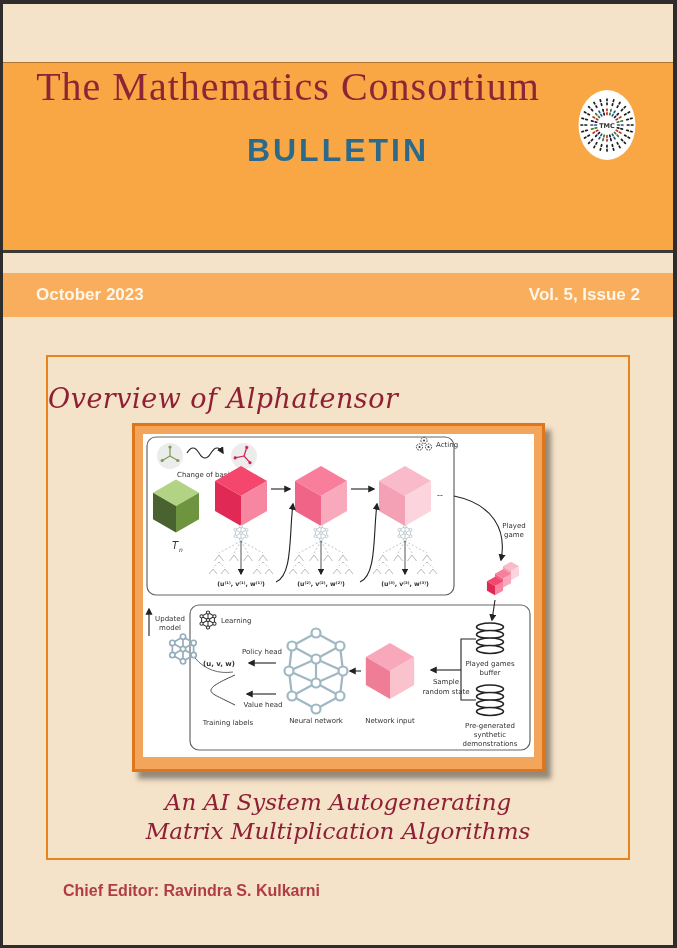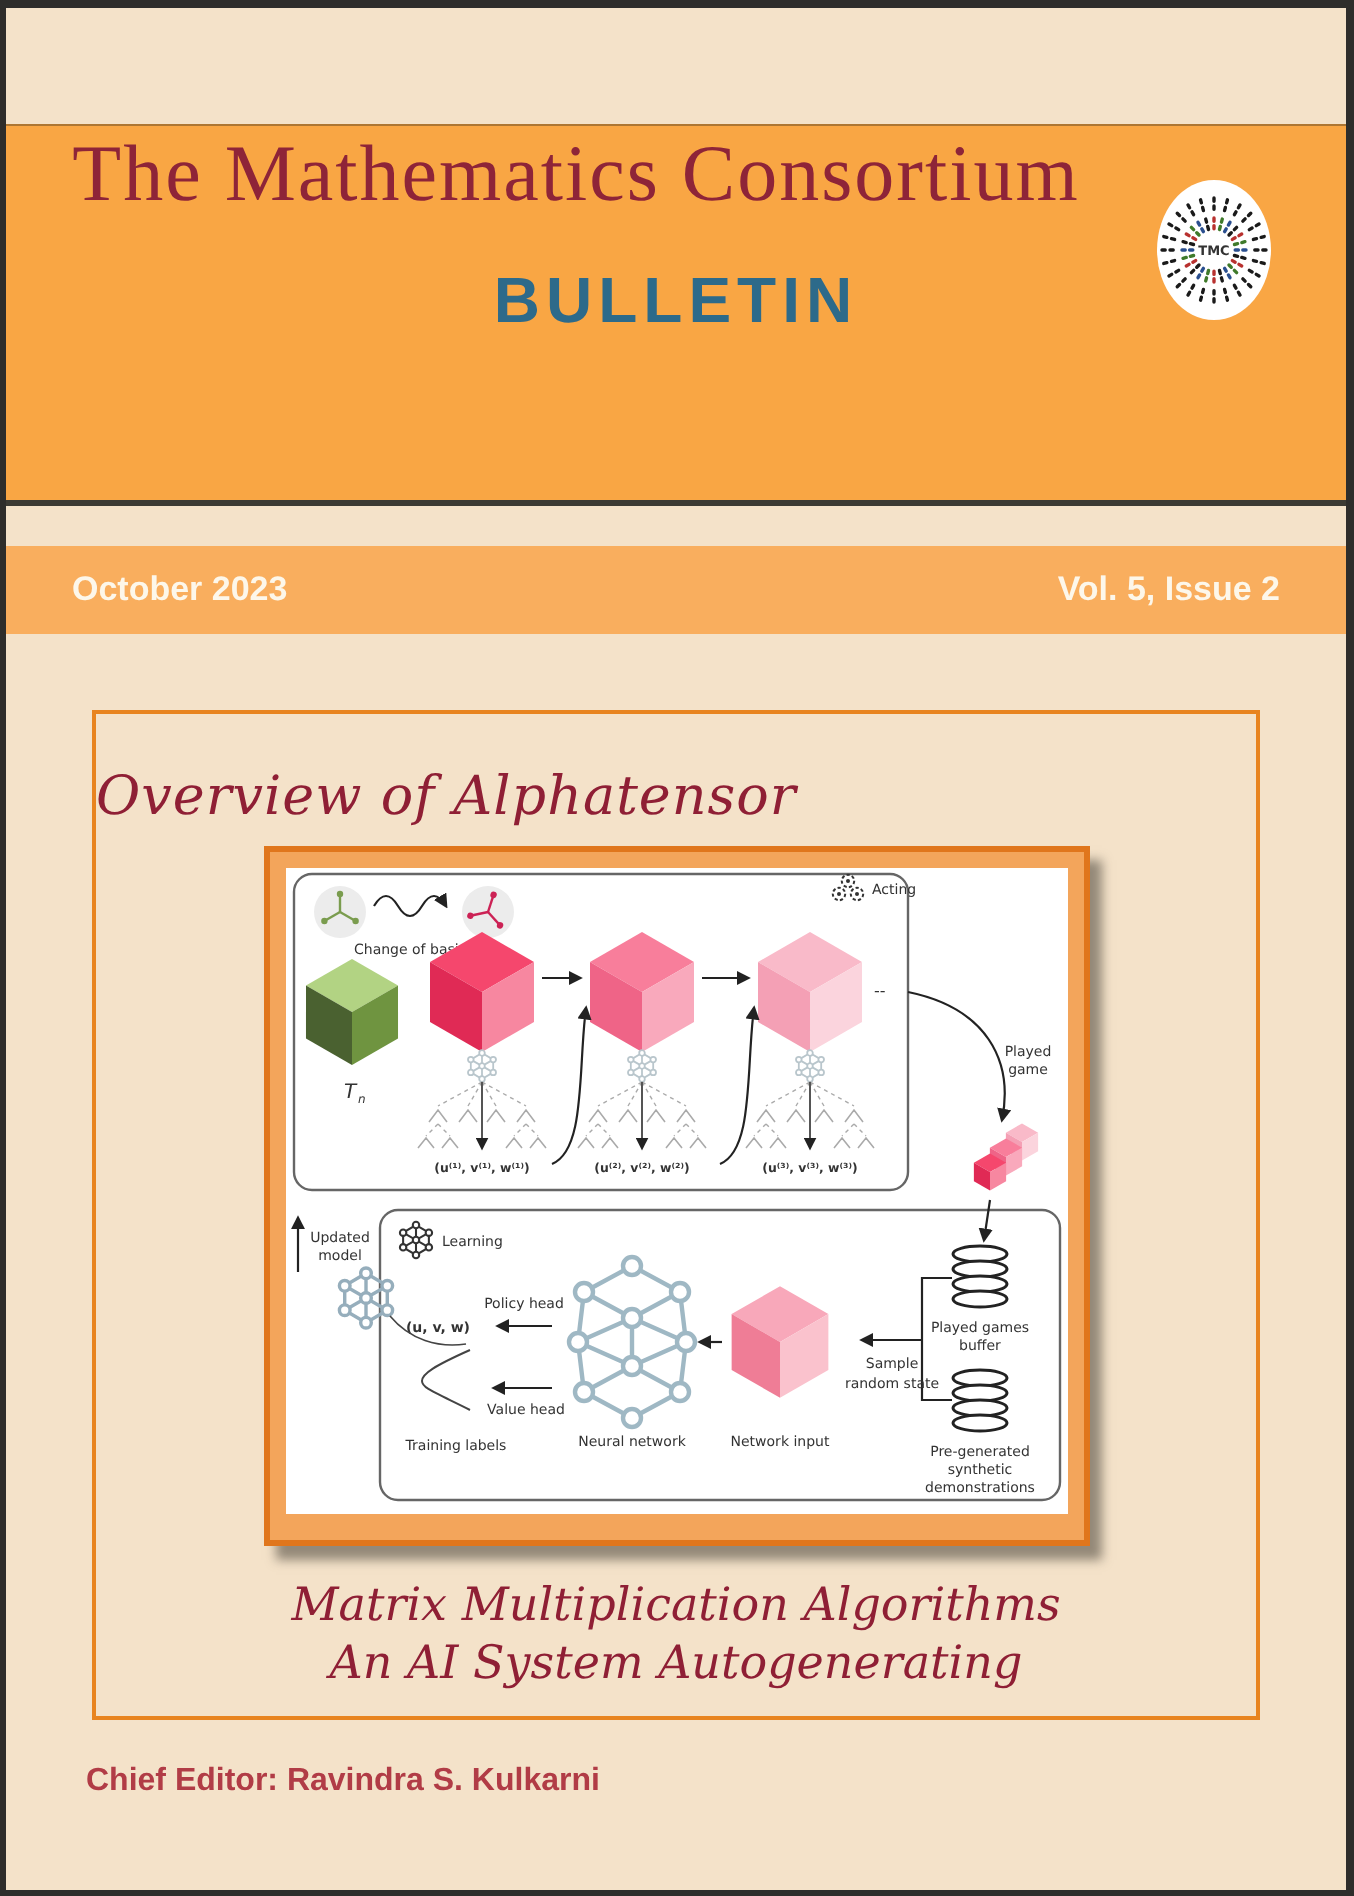--- a/index.html
+++ b/index.html
@@ -46,21 +46,21 @@
     border:3px solid var(--fig_frame_dark); background:var(--fig_frame_light);
     padding:8px; box-shadow:6px 7px 5px rgba(70,63,55,.55);
   }
   .fig-inner { background:#ffffff; width:391px; height:323px; }
   svg text { font-family:"DejaVu Sans", sans-serif; fill:#333; }
   .caption {
     margin-top:16px; text-align:center; font-family:"DejaVu Serif", serif;
     font-style:italic; font-size:23px; color:var(--title_maroon); line-height:1.25;
   }
   .editors {
-    margin-top:22px; display:flex; justify-content:space-between; padding:0 40px;
+    margin-top:22px; display:flex; justify-content:space-between; padding:0 60px;
     color:var(--editor_red); font-size:16px; font-weight:700;
   }
   
   .panel { fill:#fff; stroke:var(--panel_stroke); stroke-width:1.2; }
   .dash { stroke:#aaa; stroke-width:.7; stroke-dasharray:2 2; fill:none; }
   .car  { stroke:#aaa; stroke-width:.8; fill:none; }
   .lbl  { font-size:7px; }
   .lbl-b{ font-size:6.2px; font-weight:bold; }
   .db-e { fill:#fff; stroke:#222; stroke-width:1.5; }
   .arrw { stroke:#222; stroke-width:1.1; fill:none; }
@@ -277,22 +277,22 @@
 
         <line class="arrw" x1="6" y1="202" x2="6" y2="175" marker-end="url(#ah)"></line>
         <text class="lbl" x="27" y="187" text-anchor="middle">Updated</text>
         <text class="lbl" x="27" y="196" text-anchor="middle">model</text>
         <use href="#mininet" class="ic-blue" transform="translate(40,215) scale(1.9)"></use>
         <path d="M52,224 C62,236 76,240 90,238" fill="none" stroke="#444" stroke-width=".8"></path>
       </svg>
     </div>
 
     <div class="caption">
+      <div>An AI System Autogenerating</div>
       <div>Matrix Multiplication Algorithms</div>
-      <div>An AI System Autogenerating</div>
     </div>
   </div>
 
   <div class="editors">
     <span>Chief Editor: Ravindra S. Kulkarni</span>
   </div>
 
 </div>
 
 </body></html>

